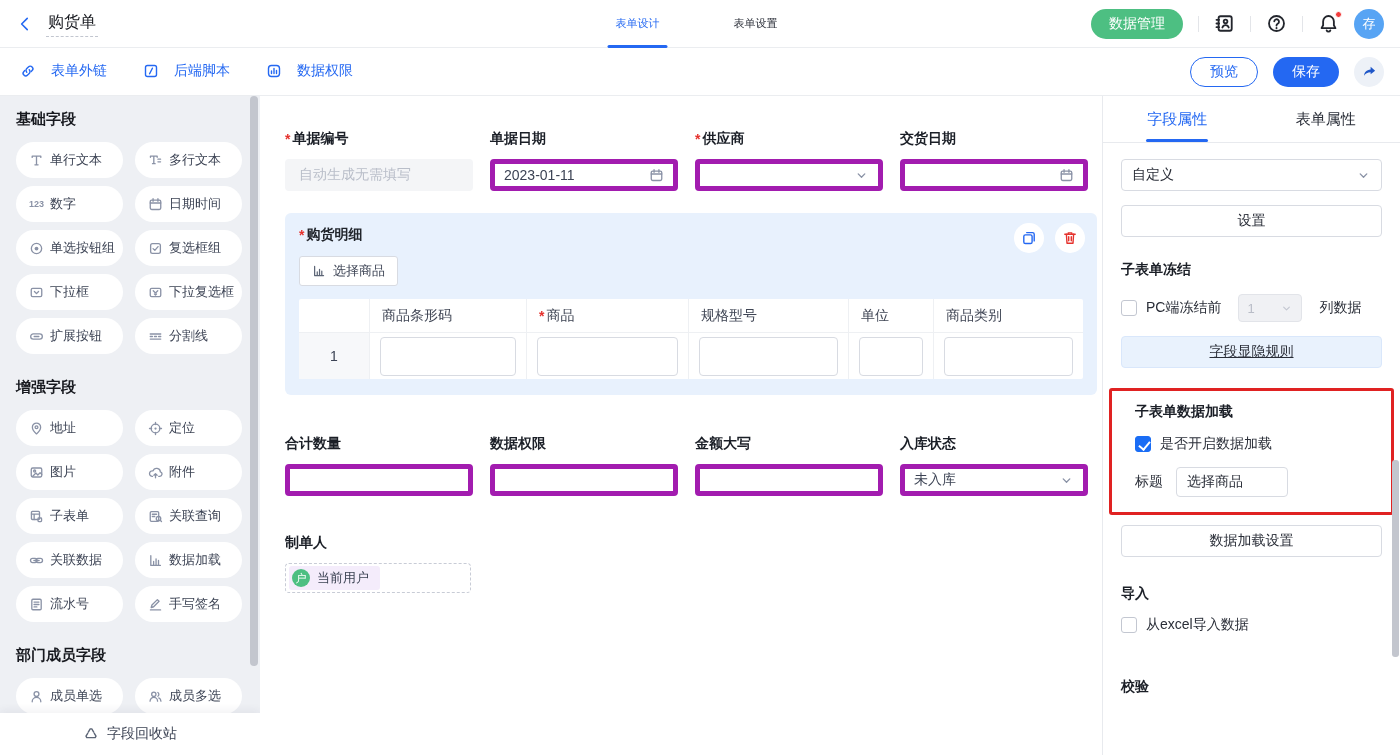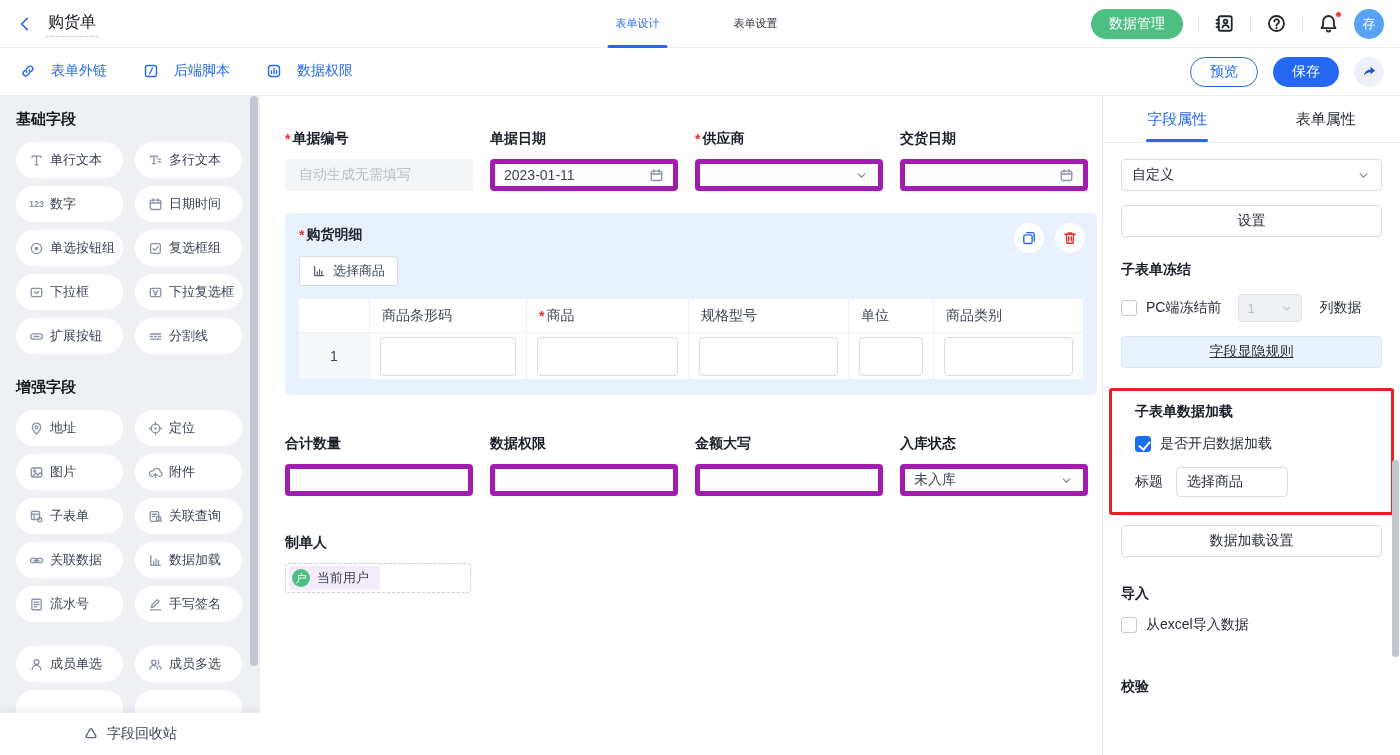--- a/index.html
+++ b/index.html
@@ -382,20 +382,21 @@
                 <svg viewBox="0 0 16 16" fill="none" stroke="currentColor" stroke-width="1.4" stroke-linecap="round" stroke-linejoin="round">
                   <path d="m3.4 11.2.8-2.6 5.8-5.8 1.8 1.8-5.8 5.8-2.6.8z"></path>
                   <path d="M2.6 13.8h10.8"></path>
                 </svg>
               </span>
               <span>手写签名</span>
             </div>
           </div>
         </div>
         <div class="sb-section">
+          <div class="sb-title">部门成员字段</div>
           <div class="sb-grid">
             <div class="pill">
               <span class="ic">
                 <svg viewBox="0 0 16 16" fill="none" stroke="currentColor" stroke-width="1.4" stroke-linecap="round" stroke-linejoin="round">
                   <circle cx="8" cy="5.4" r="2.6"></circle>
                   <path d="M3.4 13.6a4.6 4.6 0 0 1 9.2 0"></path>
                 </svg>
               </span>
               <span>成员单选</span>
             </div>

